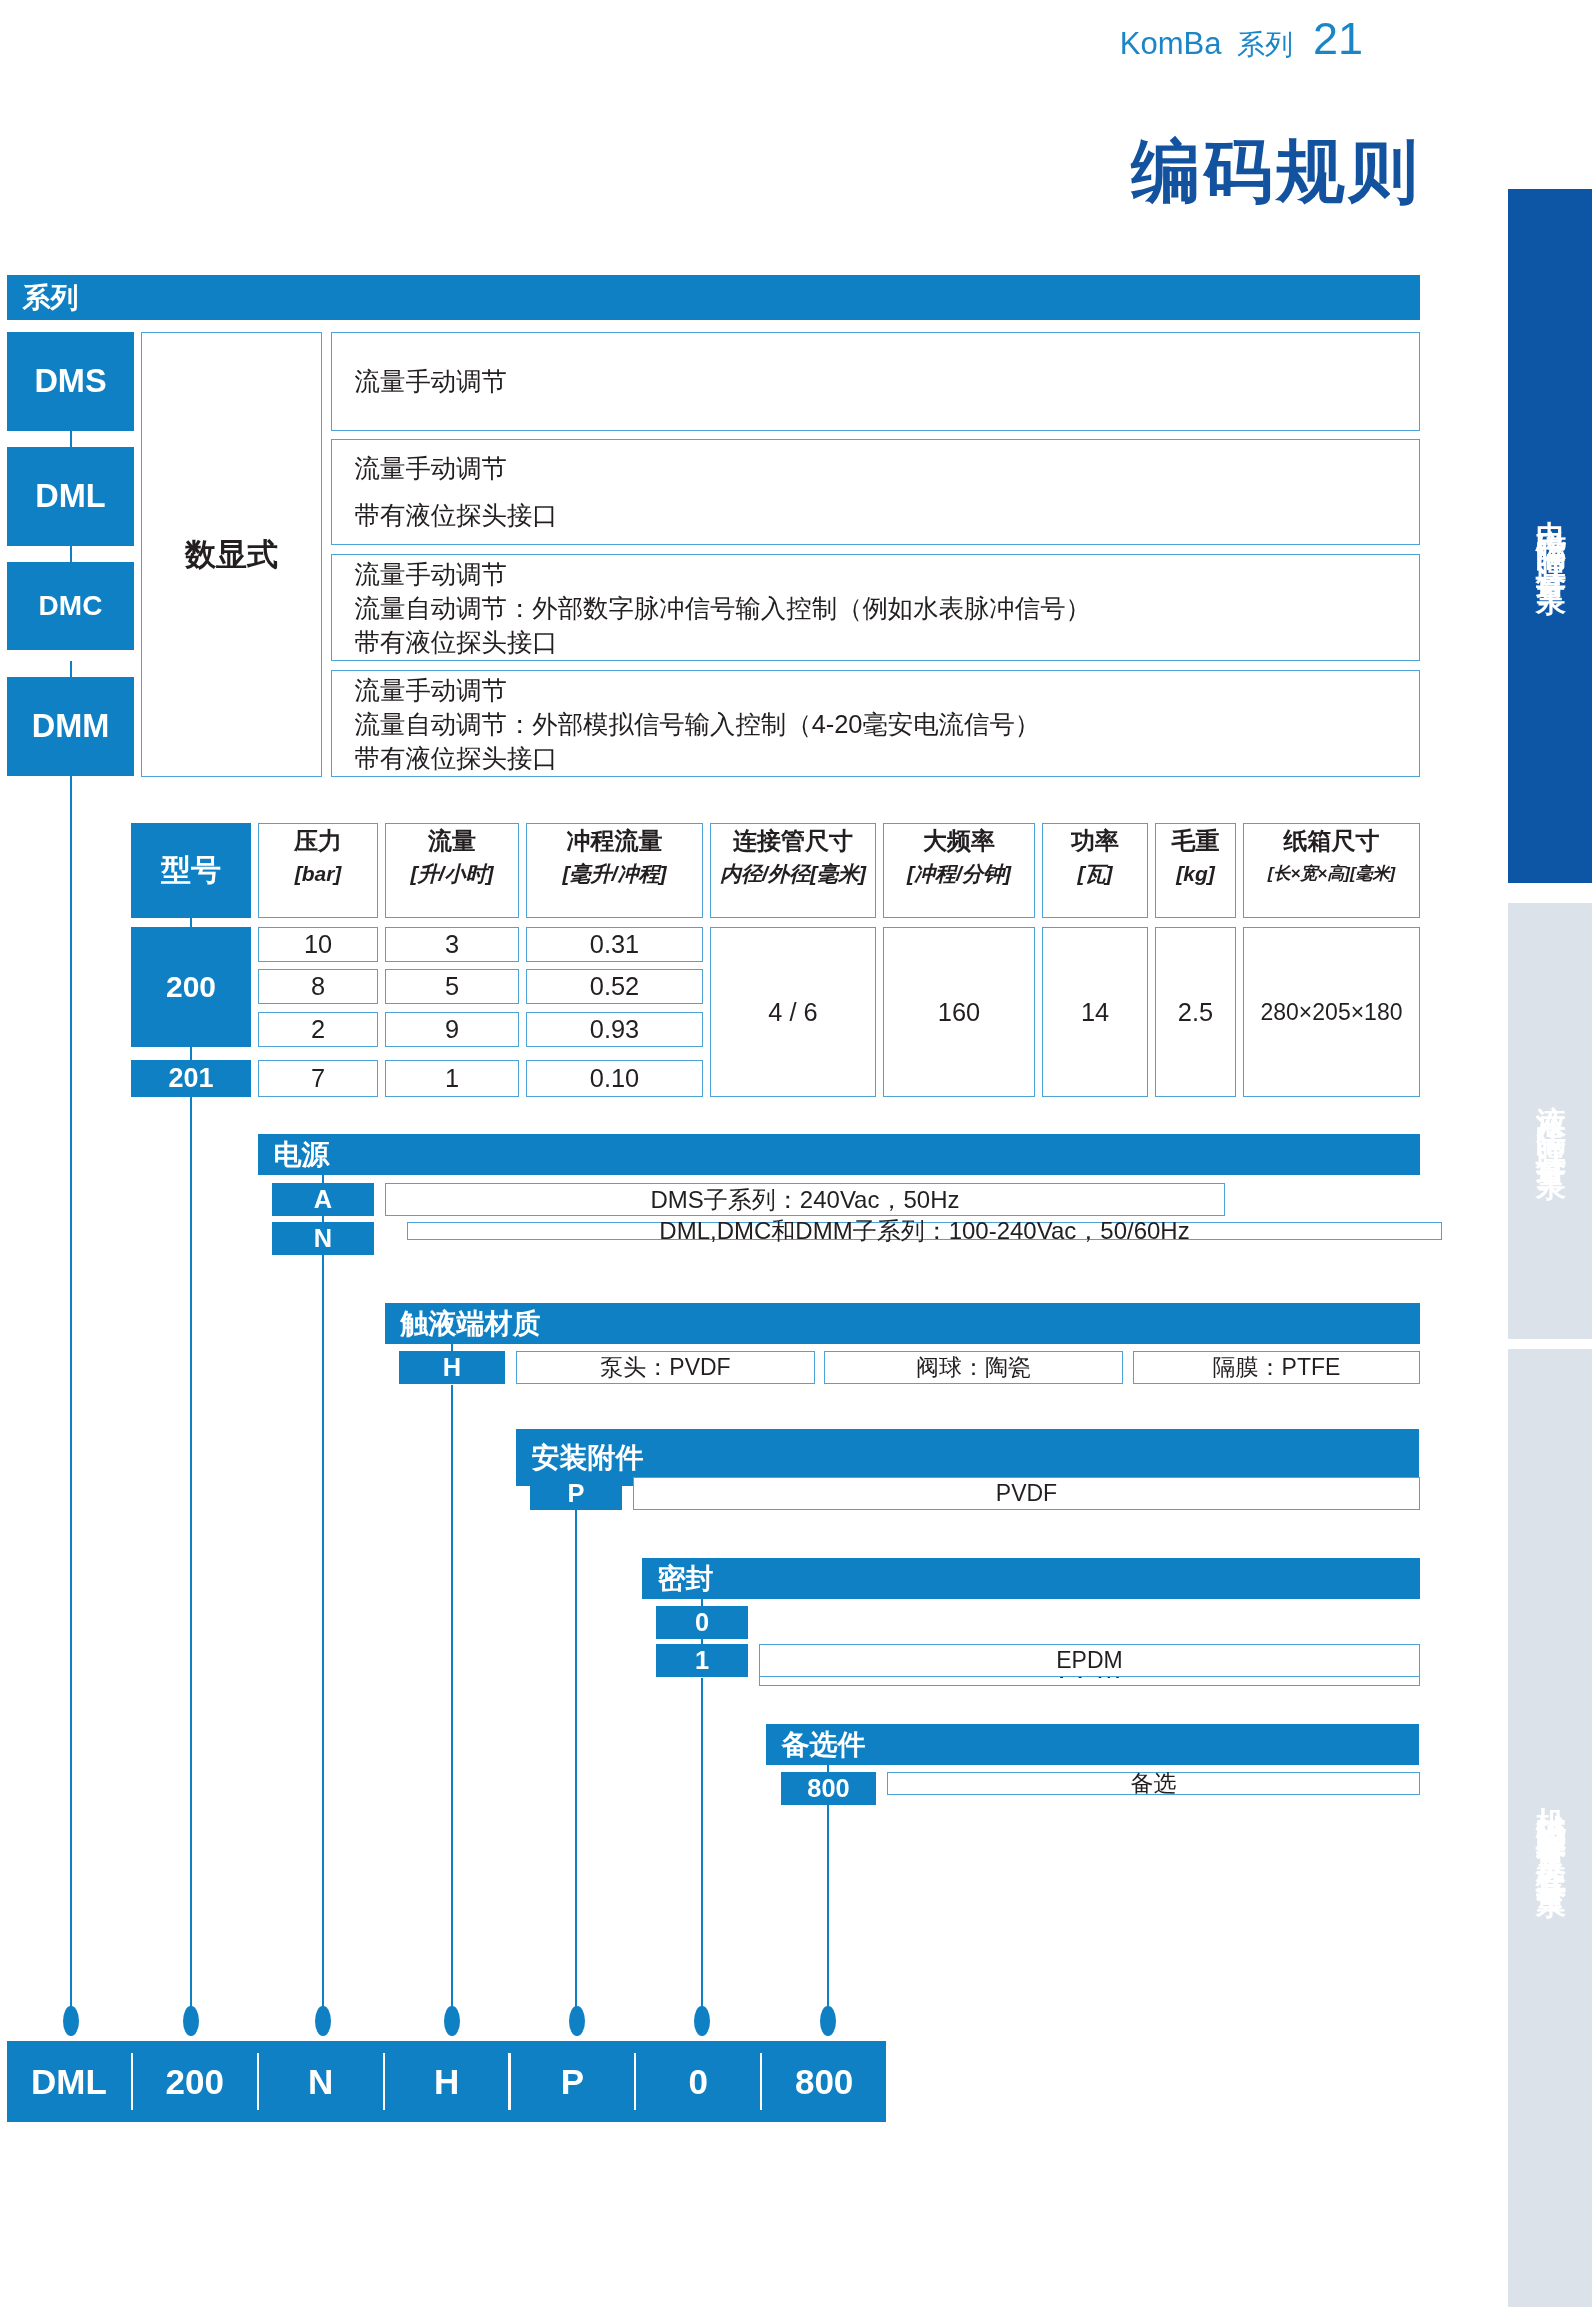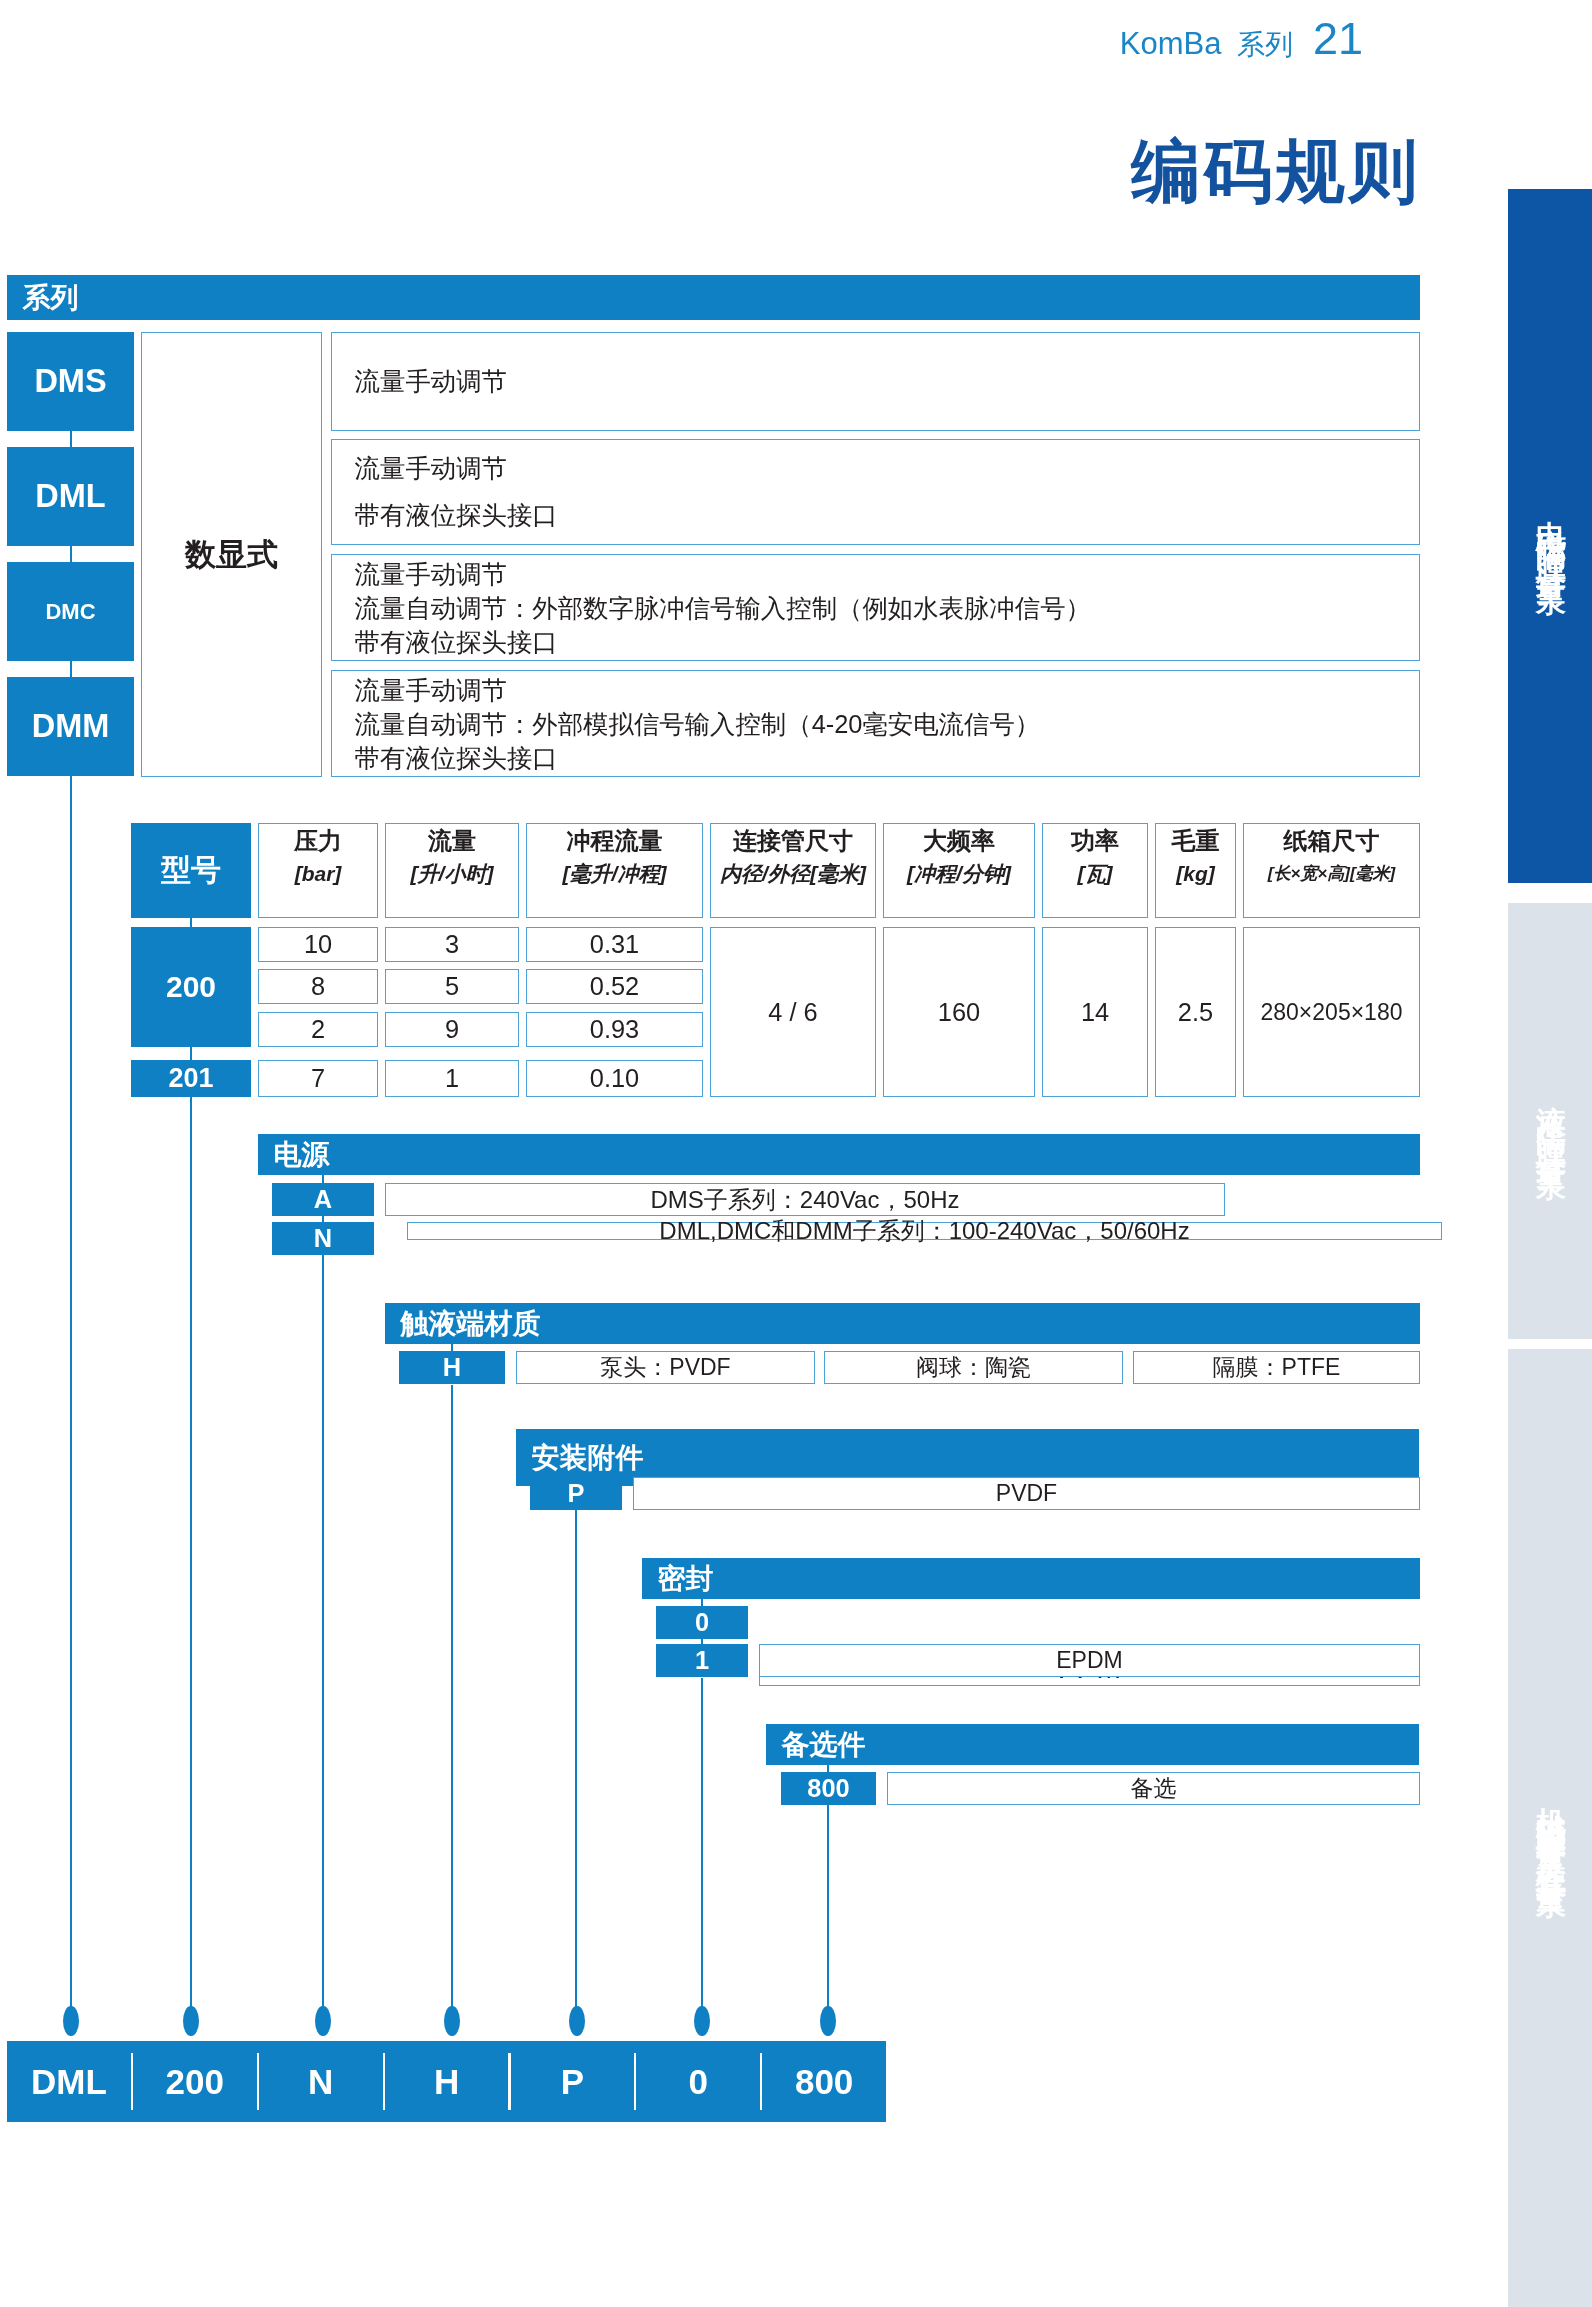--- a/index.html
+++ b/index.html
@@ -73,21 +73,21 @@
   </div>
 
   <h1 class="title">编码规则</h1>
 
   <div class="bluebar abs" style="left:7px; top:275px; width:1413px; height:45px;">
     <span>系列</span>
   </div>
 
   <div class="keybox abs" style="left:7px; top:332px; width:127px; height:99px; font-size:32.5px;">DMS</div>
   <div class="keybox abs" style="left:7px; top:447px; width:127px; height:99px; font-size:32.5px;">DML</div>
-  <div class="keybox abs" style="left:7px; top:562px; width:127px; height:99px; font-size:22px;">DMC</div>
+  <div class="keybox abs" style="left:7px; top:562px; width:127px; height:88px; font-size:28px;">DMC</div>
   <div class="keybox abs" style="left:7px; top:677px; width:127px; height:99px; font-size:32.5px;">DMM</div>
 
   <div class="wbox center abs" style="left:141px; top:332px; width:181px; height:445px; font-size:31px; font-weight:bold;">数显式</div>
 
   <div class="wbox leftpad abs" style="left:331px; top:332px; width:1089px; height:99px;">
     <div class="desc-line">流量手动调节</div>
   </div>
   <div class="wbox leftpad abs" style="left:331px; top:439px; width:1089px; height:106px;">
     <div class="desc-line" style="line-height:47px;">流量手动调节</div>
     <div class="desc-line" style="line-height:47px;">带有液位探头接口</div>
@@ -187,21 +187,21 @@
   </div>
   <div class="keybox abs" style="left:656px; top:1606px; width:92px; height:33px; font-size:25.4px;">0</div>
   <div class="wbox center cellval abs" style="left:748px; top:1650px; width:672px; height:36px; font-size:30px; left:759px; width:661px;">FPM</div>
   <div class="keybox abs" style="left:656px; top:1644px; width:92px; height:33px; font-size:25.4px;">1</div>
   <div class="wbox center cellval abs" style="left:759px; top:1644px; width:661px; height:33px; font-size:23px;">EPDM</div>
 
   <div class="bluebar abs" style="left:766px; top:1724px; width:653px; height:41px;">
     <span>备选件</span>
   </div>
   <div class="keybox abs" style="left:781px; top:1772px; width:95px; height:33px; font-size:25.4px;">800</div>
-  <div class="wbox center cellval abs" style="left:887px; top:1772px; width:533px; height:33px; font-size:23px;">备选</div>
+  <div class="wbox center cellval abs" style="left:887px; top:1772px; width:533px; height:23px; font-size:23px;">备选</div>
 
   <div class="vline" style="left:70px; top:431px;  height:16.2px;"></div>
   <div class="vline" style="left:70px; top:546px;  height:16.2px;"></div>
   <div class="vline" style="left:70px; top:661px;  height:16.2px;"></div>
   <div class="vline" style="left:70px; top:776px; height:1237px;"></div>
 
   <div class="vline" style="left:190px; top:918px; height:8.5px;"></div>
   <div class="vline" style="left:190px; top:1047px; height:12.7px;"></div>
   <div class="vline" style="left:190px; top:1096px; height:917px;"></div>
 

